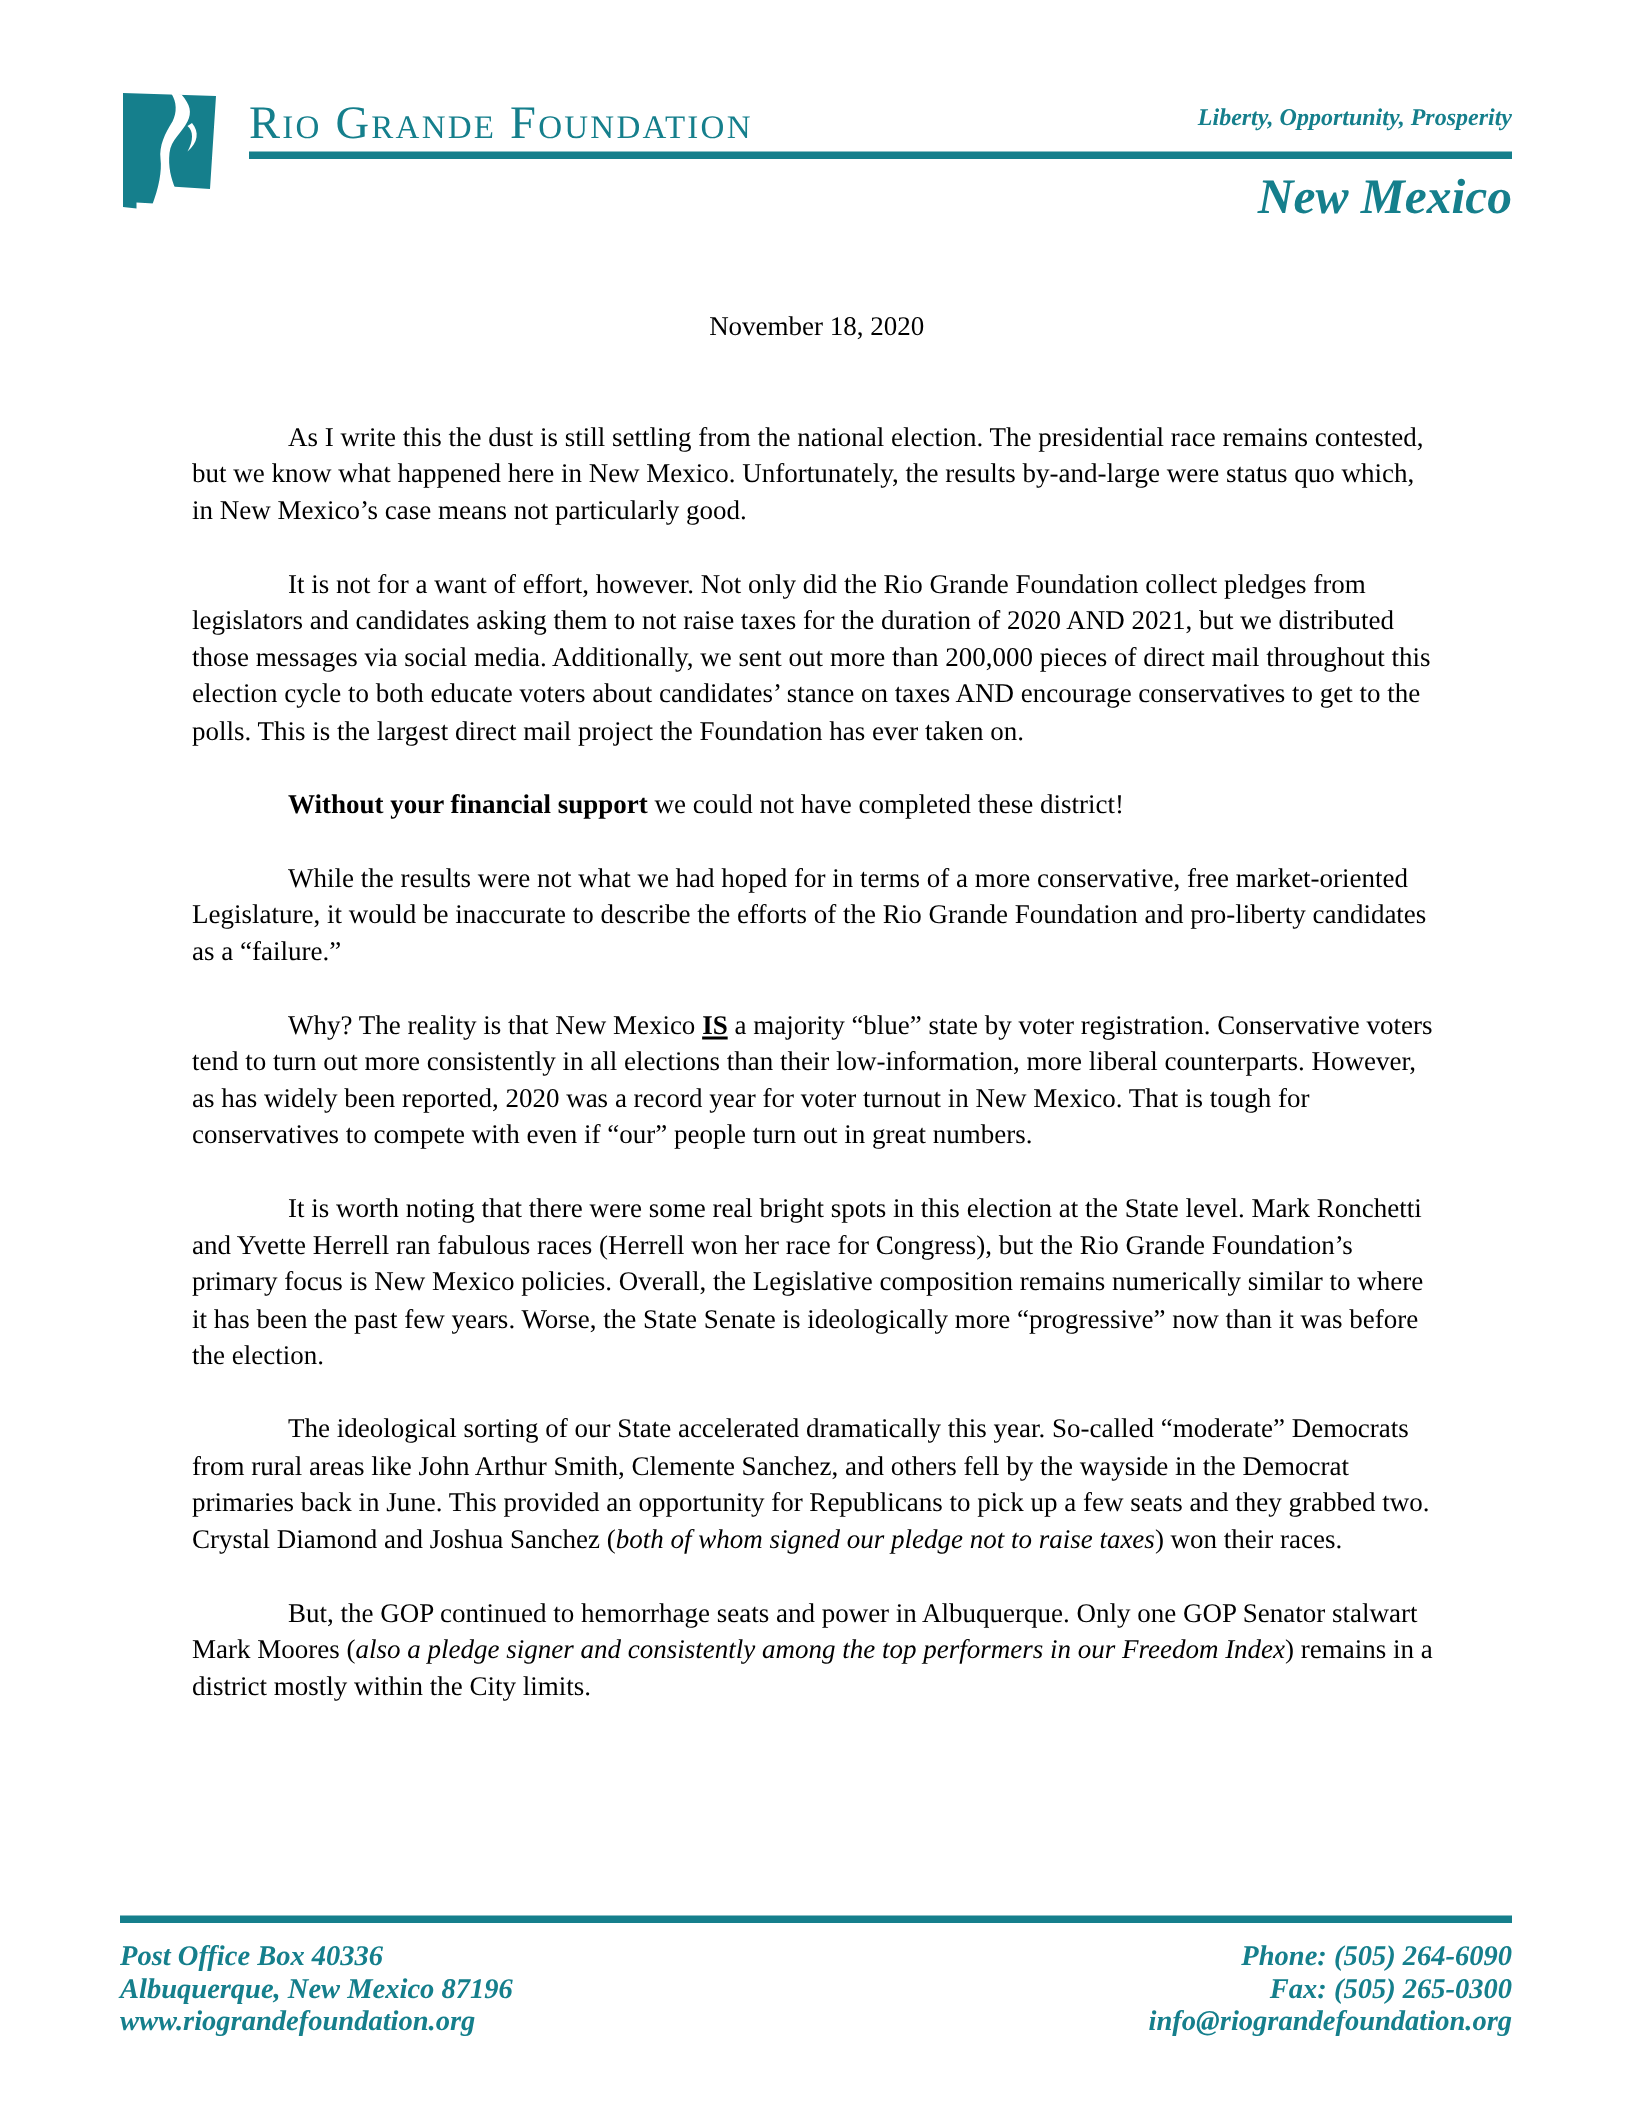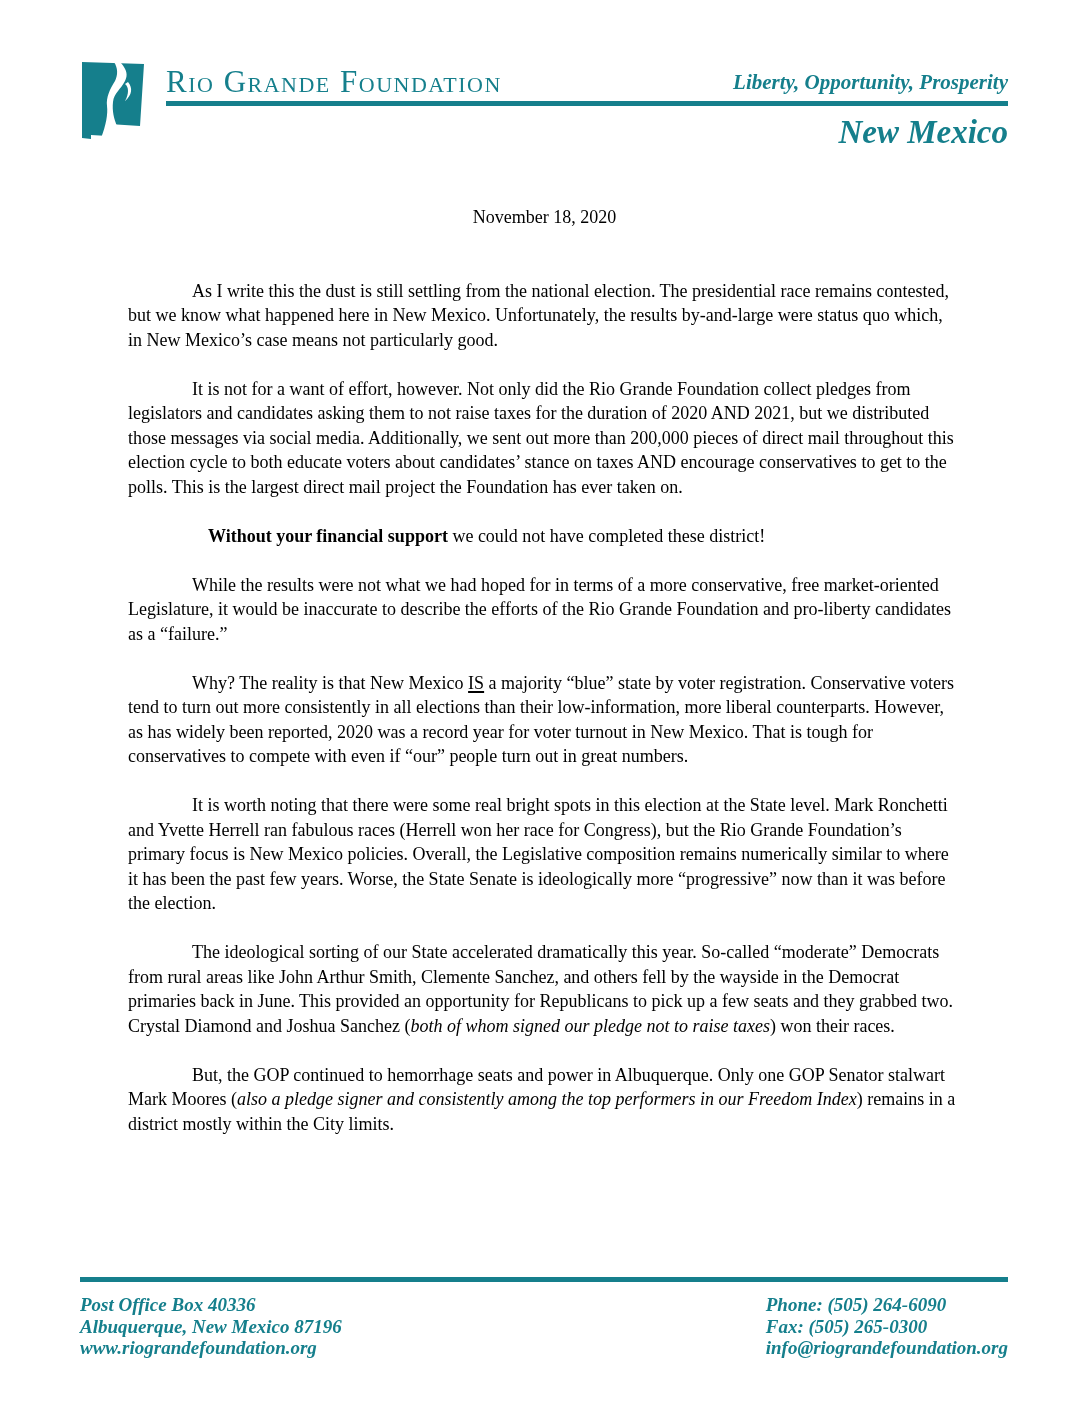--- a/index.html
+++ b/index.html
@@ -26,21 +26,21 @@
     font-size: 31px;
     font-variant: small-caps;
     letter-spacing: 1.5px;
     color: var(--accent);
     white-space: nowrap;
   }
   .tagline {
     position: absolute;
     right: 80px;
     top: 70px;
-    font-size: 21px;
+    font-size: 16px;
     font-weight: bold;
     font-style: italic;
     color: var(--accent);
     white-space: nowrap;
   }
   .header-rule {
     position: absolute;
     left: 166px;
     right: 80px;
     top: 101px;
@@ -64,24 +64,24 @@
     top: 205px;
     width: 833px;
     color: #000;
     font-size: 18px;
     line-height: 24.5px;
   }
   .date { text-align: center; margin: 0; }
   .para { margin: 24.5px 0 0 0; text-indent: 64px; }
   .para.first { margin-top: 49px; }
   .run-n { font-weight: normal; font-style: normal; }
-  .run-b { font-weight: bold; margin-left: 16px; }
+  .run-b { font-weight: bold; }
   .run-i { font-style: italic; }
   .run-bu {
-    font-weight: normal;
+    font-weight: bold;
     text-decoration: underline;
     text-decoration-thickness: 2px;
     text-underline-offset: 2px;
   }
   
   .footer {
     position: absolute;
     left: 80px;
     right: 80px;
     top: 1277px;
@@ -92,21 +92,21 @@
     justify-content: space-between;
     margin-top: 12px;
     font-size: 19px;
     font-weight: bold;
     font-style: italic;
     color: var(--accent);
     line-height: 21.5px;
     gap: 21px;
   }
   .footer-col-left { text-align: left; }
-  .footer-col-right { text-align: left; margin-left: 13px; }
+  .footer-col-right { text-align: right; margin-left: 13px; }
 </style>
 </head>
 <body>
 
 <div class="page">
 
   <svg class="logo" viewBox="0 0 64 78" xmlns="http://www.w3.org/2000/svg" aria-hidden="true">
     <path d="M1,0 L63,2 L59,64 L28,62 L27,74 L10,73 L10,77 L1,76 Z" fill="var(--accent)"></path>
     <path fill="#ffffff" d="M33,0 L40,1 C46,8 47,13 44,19 C40,27 33,31 32,40 C31,49 33,57 36,64 L37,76 L20,76 C25,63 27,52 26,44 C25,35 29,27 34,19 C37,13 37,6 33,0 Z"></path>
     <path fill="#ffffff" d="M47,20 C52,26 51,33 44,39 C48,32 48,25 44,22 Z"></path>

